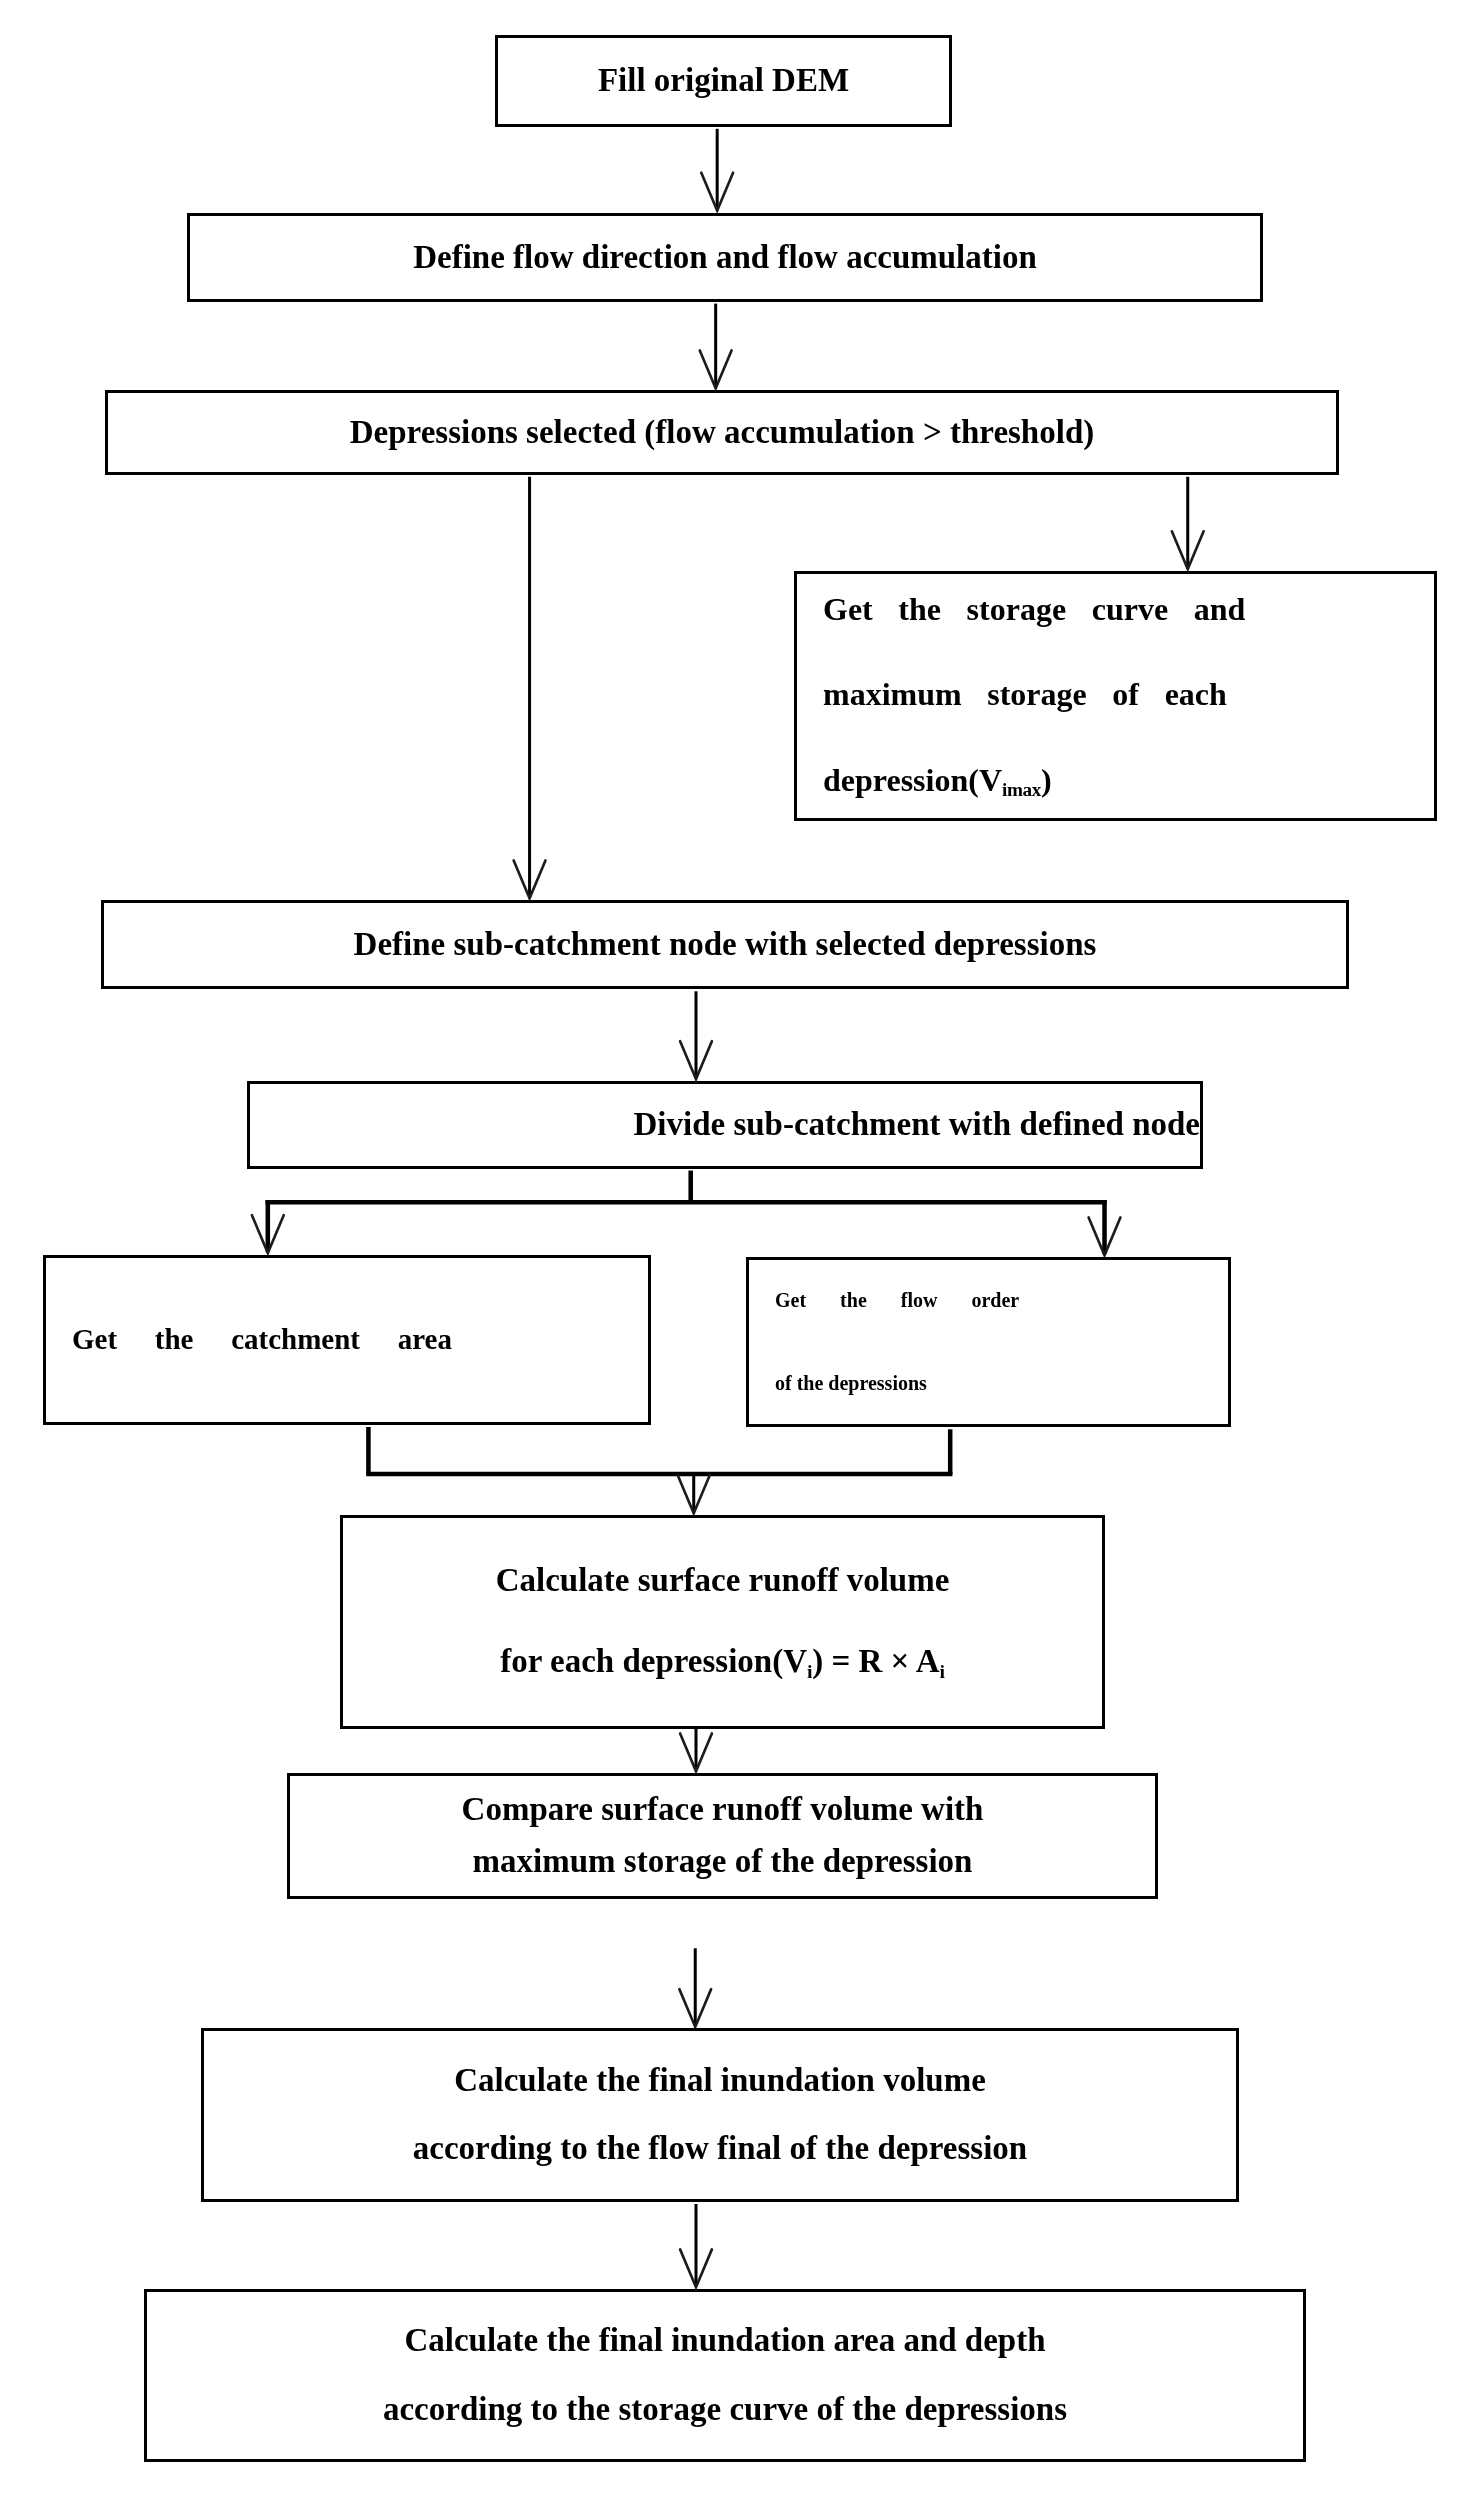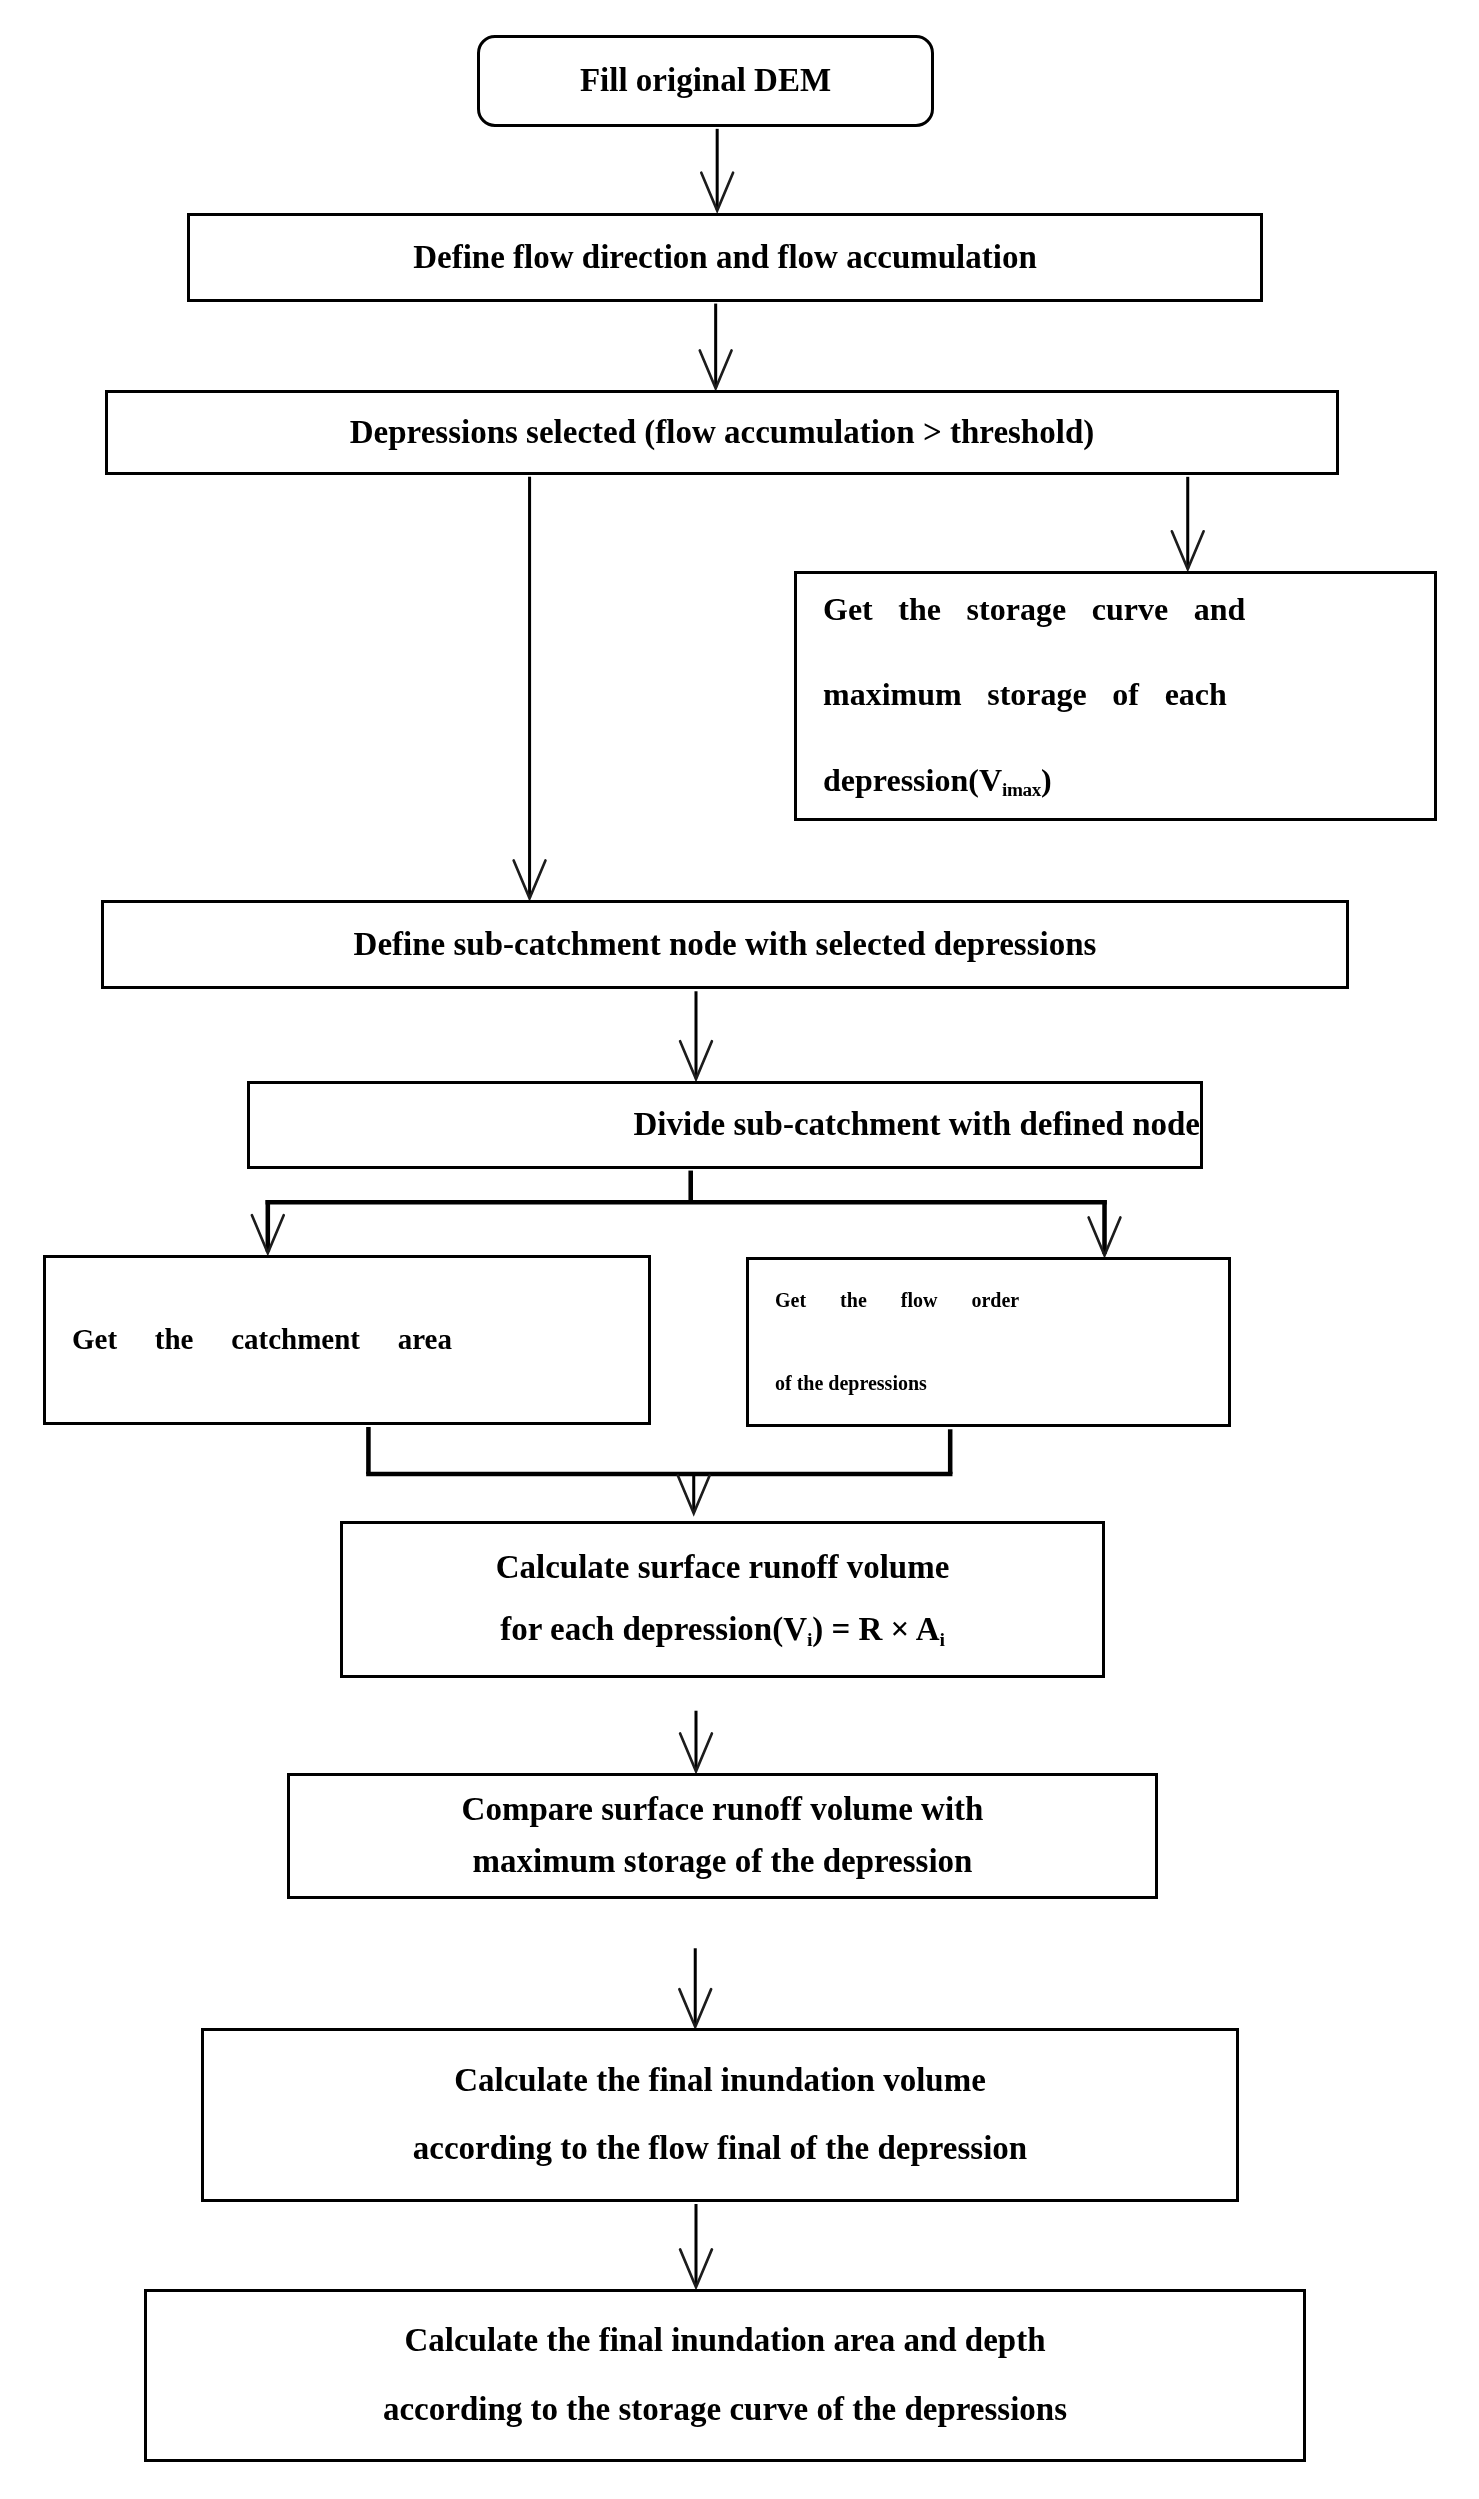--- a/index.html
+++ b/index.html
@@ -35,29 +35,29 @@
   .node.align-left { align-items: flex-start; text-align: left; padding: 8px 26px; gap: 40px; }
   .ws-w1 { word-spacing: 0.55em; }
   .ws-w2 { word-spacing: 1.05em; }
   .ws-w3 { word-spacing: 1.45em; }
   .sub {
     font-size: 0.6em;
     vertical-align: -0.28em;
     letter-spacing: -0.02em;
   }
   
-  #n-fill-dem        { left: 477px;  top: 35px;   width: 457px;  height: 92px; border-radius: 18px; }
+  #n-fill-dem        { left: 495px;  top: 35px;   width: 457px;  height: 92px; }
   #n-flow-dir        { left: 187px;  top: 213px;  width: 1076px; height: 89px; }
   #n-depr-selected   { left: 105px;  top: 390px;  width: 1234px; height: 85px; }
   #n-storage-curve   { left: 794px; top: 571px;  width: 643px;  height: 250px; font-size: 32px; }
   #n-define-node     { left: 101px;  top: 900px; width: 1248px; height: 89px; }
   #n-divide-subcatch { left: 247px;  top: 1081px; width: 956px; height: 88px; text-align: right; }
   #n-catchment-area  { left: 43px;   top: 1255px; width: 608px;  height: 170px; font-size: 29px; }
   #n-flow-order      { left: 746px;  top: 1257px; width: 485px;  height: 170px; font-size: 20px; }
-  #n-runoff-volume   { left: 340px;  top: 1515px; width: 765px; height: 157px; margin-top: 6px; }
+  #n-runoff-volume   { left: 340px;  top: 1515px; width: 765px; height: 214px; }
   #n-compare         { left: 287px;  top: 1773px; width: 871px; height: 126px; }
   #n-final-volume    { left: 201px;  top: 2028px; width: 1038px; height: 174px; }
   #n-final-area      { left: 144px;  top: 2289px; width: 1162px; height: 173px; }
 
   .shaft   { stroke: #000000; stroke-width: 4px;  fill: none; }
   .trunk   { stroke: #000000; stroke-width: 6px;  fill: none; }
   .vhead   { stroke: #1c1c1c; stroke-width: 3.5px; fill: none; stroke-linecap: round; }
 </style>
 </head>
 <body>

